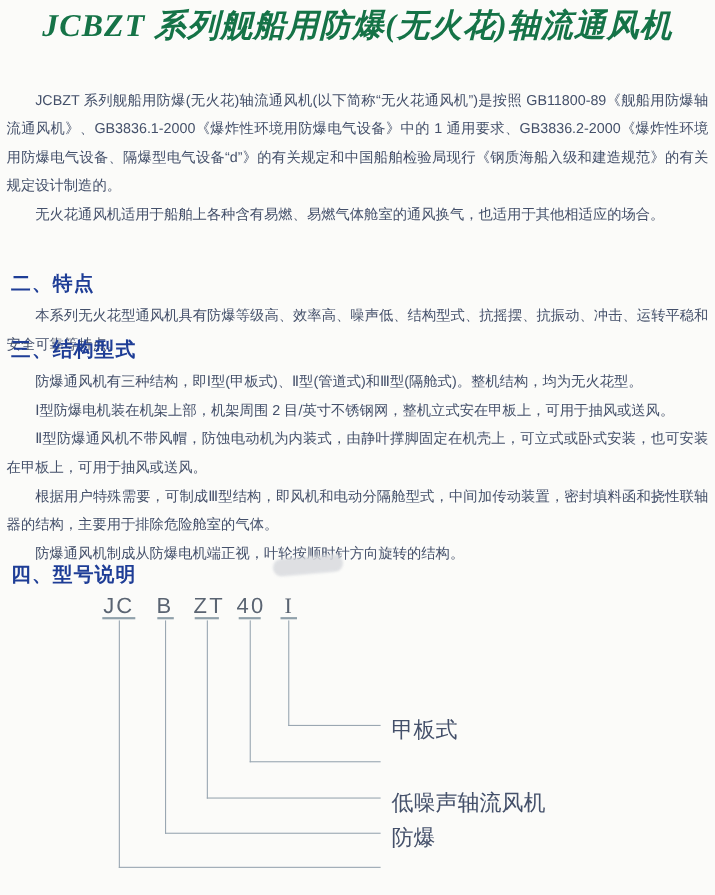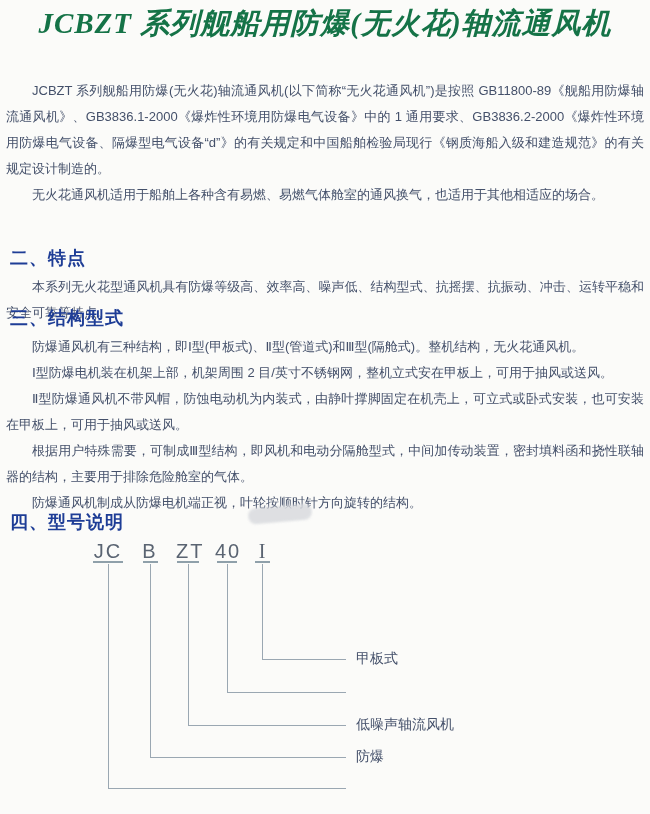--- a/index.html
+++ b/index.html
@@ -51,21 +51,21 @@
   }
   .code.serif{font-family:"Liberation Serif","DejaVu Serif",serif;letter-spacing:0;}
   .code-underline{position:absolute;top:561px;height:2px;background:#8fa0aa;}
   .lline{
     position:absolute;top:564px;
     border-left:1px solid #9aa7b2;
     border-bottom:1px solid #9aa7b2;
   }
   .meaning{
     position:absolute;left:356px;height:18px;
-    font-size:14px;color:#44506a;white-space:nowrap;
+    font-size:20px;color:#44506a;white-space:nowrap;
   }
 </style>
 </head>
 <body>
 
 <div class="page">
 
   <h1 class="doc-title">JCBZT 系列舰船用防爆(无火花)轴流通风机</h1>
 
   <section class="sec sec1">
@@ -73,21 +73,21 @@
     <p>无火花通风机适用于船舶上各种含有易燃、易燃气体舱室的通风换气，也适用于其他相适应的场合。</p>
   </section>
 
   <section class="sec sec2">
     <h2>二、特点</h2>
     <p>本系列无火花型通风机具有防爆等级高、效率高、噪声低、结构型式、抗摇摆、抗振动、冲击、运转平稳和安全可靠等特点。</p>
   </section>
 
   <section class="sec sec3">
     <h2>三、结构型式</h2>
-    <p>防爆通风机有三种结构，即Ⅰ型(甲板式)、Ⅱ型(管道式)和Ⅲ型(隔舱式)。整机结构，无火花通风机。</p>
+    <p>防爆通风机有三种结构，即Ⅰ型(甲板式)、Ⅱ型(管道式)和Ⅲ型(隔舱式)。整机结构，均为无火花型。</p>
     <p>Ⅰ型防爆电机装在机架上部，机架周围 2 目/英寸不锈钢网，整机立式安在甲板上，可用于抽风或送风。</p>
     <p>Ⅱ型防爆通风机不带风帽，防蚀电动机为内装式，由静叶撑脚固定在机壳上，可立式或卧式安装，也可安装在甲板上，可用于抽风或送风。</p>
     <p>根据用户特殊需要，可制成Ⅲ型结构，即风机和电动分隔舱型式，中间加传动装置，密封填料函和挠性联轴器的结构，主要用于排除危险舱室的气体。</p>
     <p>防爆通风机制成从防爆电机端正视，叶轮按顺时针方向旋转的结构。</p>
   </section>
 
   <section class="sec sec4">
     <h2>四、型号说明</h2>
   </section>
 

